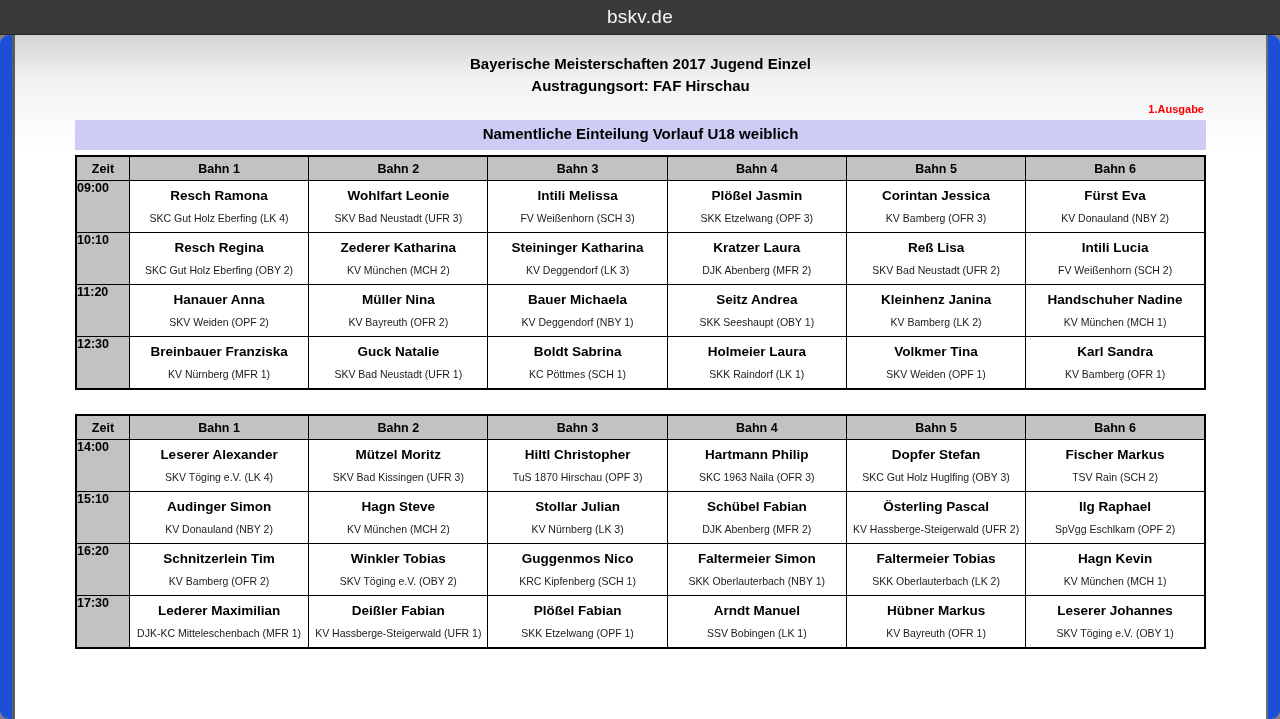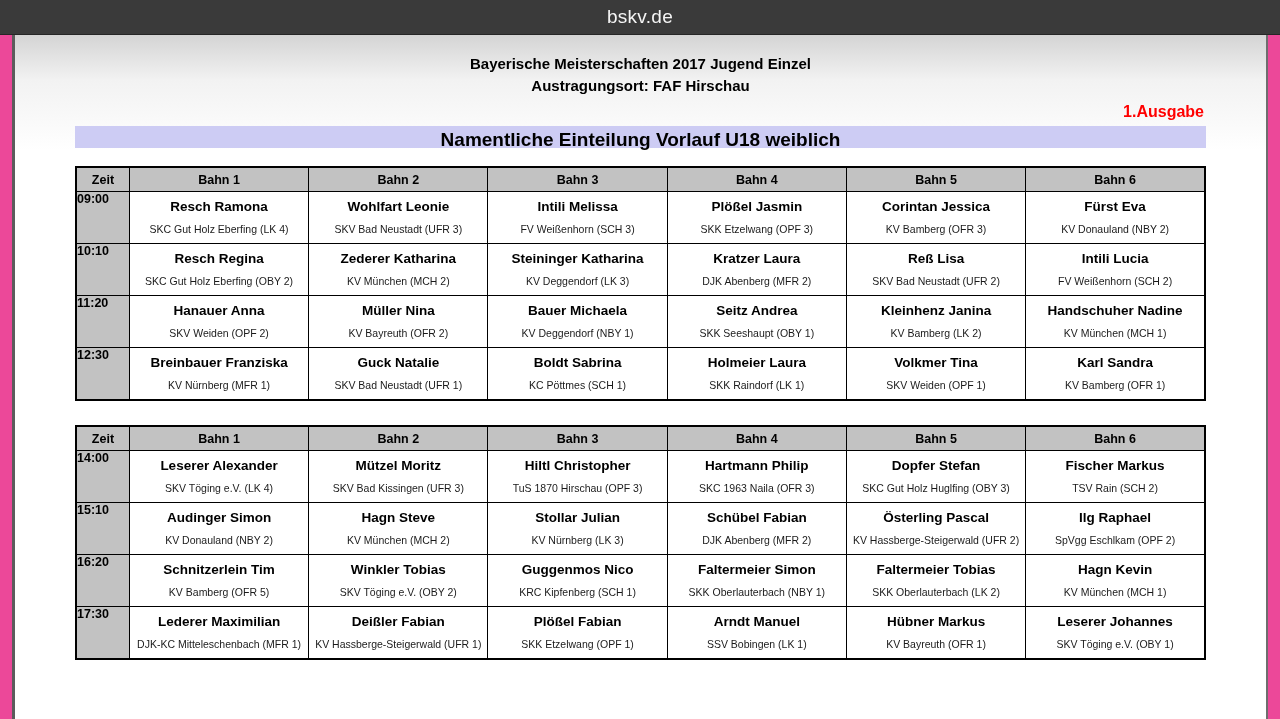--- a/index.html
+++ b/index.html
@@ -6,37 +6,37 @@
   body{
     width:1280px;height:719px;overflow:hidden;background:#808080;
     font-family:"Liberation Sans",sans-serif;
     -webkit-font-smoothing:antialiased;
   }
   .topbar{
     height:34px;background:#3a3a3a;border-bottom:1px solid #262626;
     display:flex;align-items:center;justify-content:center;
   }
   .topbar-title{color:#f5f5f5;font-size:19px;letter-spacing:.3px;}
-  .viewport{position:relative;height:684px;background:#ec4899;}
+  .viewport{position:relative;height:684px;background:#1d4ed8;border-radius:9px;}
   .page{
     position:absolute;top:0;bottom:0;left:12px;right:12px;
     background:linear-gradient(#d4d4d4 0,#f2f2f2 45px,#ffffff 115px);
     border-left:3px solid #5c5c5c;border-right:2px solid #6e6e6e;
     overflow:hidden;
   }
   .content{padding:18px 60px 0 60px;}
   .doc-title{text-align:center;font-weight:bold;font-size:15px;line-height:21.5px;color:#000;}
   .edition{
-    text-align:right;color:#ff0000;font-weight:bold;font-size:16px;
+    text-align:right;color:#ff0000;font-weight:bold;font-size:11px;
     margin:7px 2px 5px 0;
   }
   .table-block{margin-bottom:24px;}
   .banner{
-    background:#cdccf4;height:22px;line-height:27px;text-align:center;
-    font-weight:bold;font-size:19px;color:#000;margin-bottom:18px;
+    background:#cdccf4;height:30px;line-height:27px;text-align:center;
+    font-weight:bold;font-size:15px;color:#000;margin-bottom:5px;
   }
   table.grid{
     width:100%;border-collapse:collapse;table-layout:fixed;
     border:2px solid #000;background:#fff;padding-left:36px;
   }
   table.grid th,table.grid td{border:1.5px solid #000;padding:0;}
   table.grid th{
     background:#c2c2c2;font-weight:bold;font-size:12.5px;height:23px;text-align:center;
   }
   th.zeit-col{width:4.6%;}
@@ -256,21 +256,21 @@
                   </td>
                   <td class="entry-cell">
                     <div class="player-name">Ilg Raphael</div>
                     <div class="player-club">SpVgg Eschlkam (OPF 2)</div>
                   </td>
                 </tr>
                 <tr>
                   <td class="time-cell">16:20</td>
                   <td class="entry-cell">
                     <div class="player-name">Schnitzerlein Tim</div>
-                    <div class="player-club">KV Bamberg (OFR 5)</div>
+                    <div class="player-club">KV Bamberg (OFR 2)</div>
                   </td>
                   <td class="entry-cell">
                     <div class="player-name">Winkler Tobias</div>
                     <div class="player-club">SKV Töging e.V. (OBY 2)</div>
                   </td>
                   <td class="entry-cell">
                     <div class="player-name">Guggenmos Nico</div>
                     <div class="player-club">KRC Kipfenberg (SCH 1)</div>
                   </td>
                   <td class="entry-cell">

